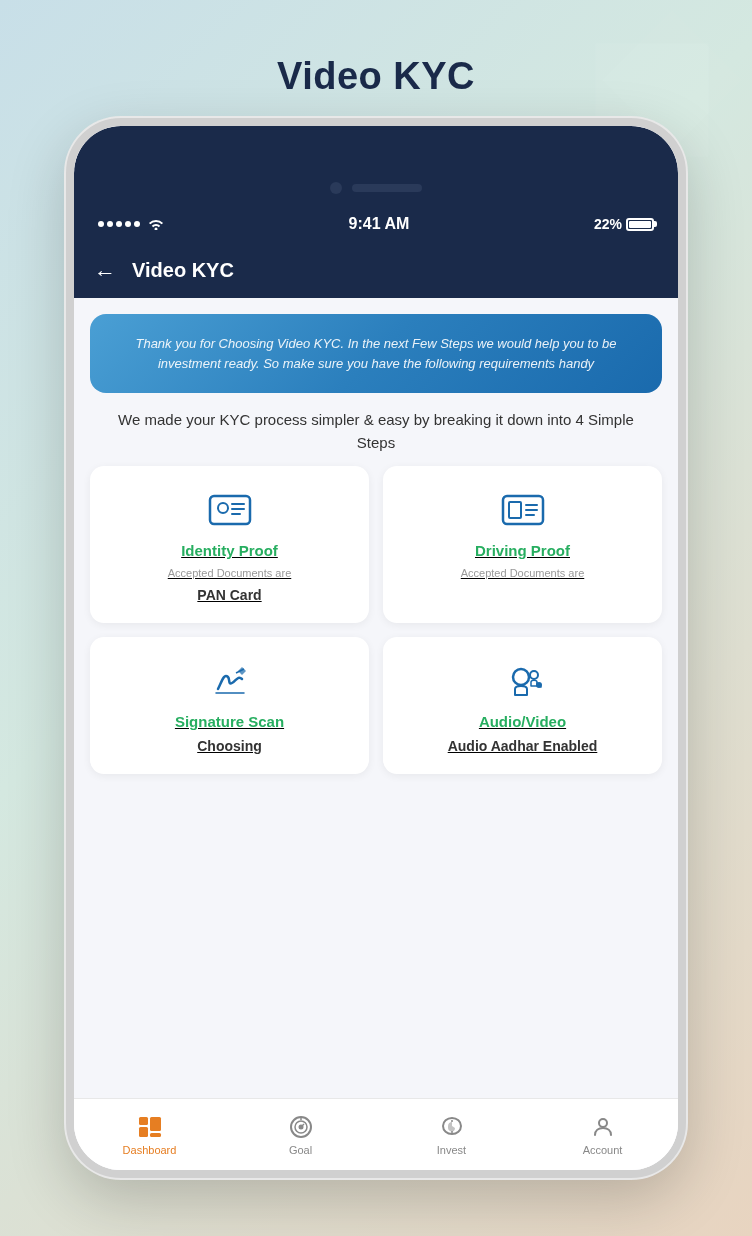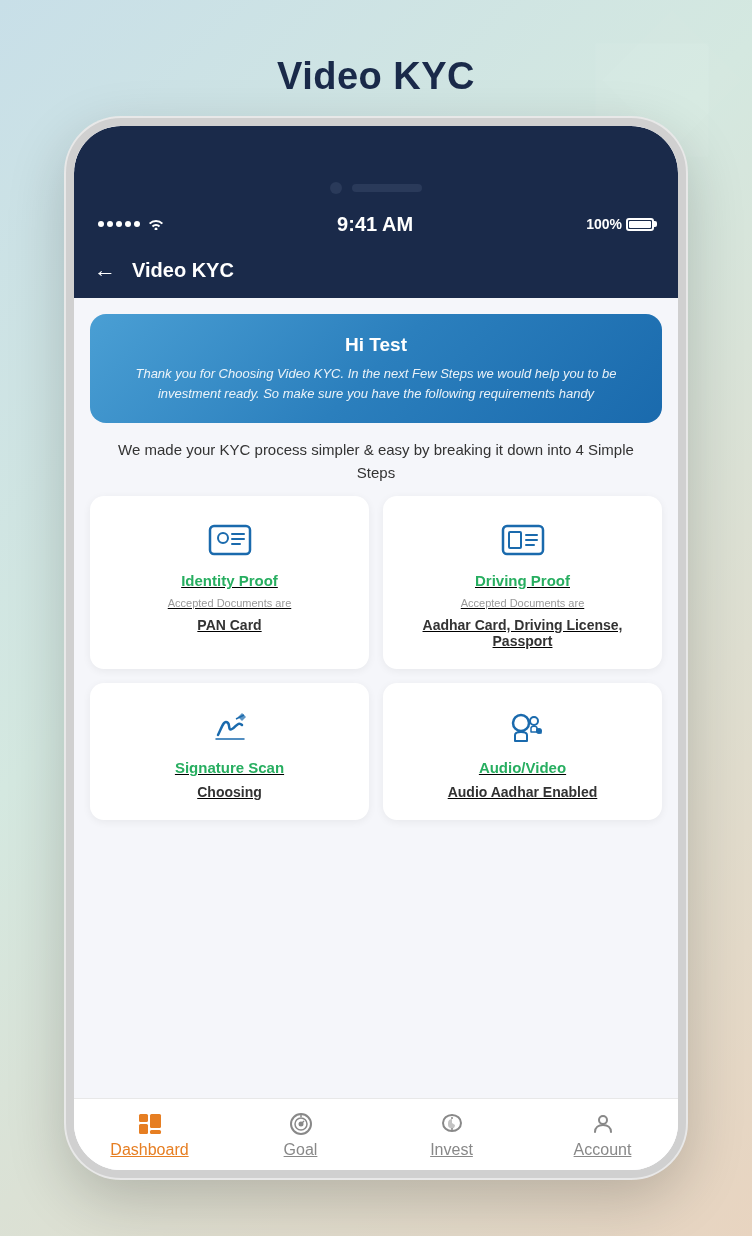--- a/index.html
+++ b/index.html
@@ -113,21 +113,21 @@
     }
 
     .wifi-icon {
       margin-left: 4px;
       color: white;
       font-size: 14px;
     }
 
     .status-time {
       color: white;
-      font-size: 20px;
+      font-size: 16px;
       font-weight: 600;
     }
 
     .status-right {
       display: flex;
       align-items: center;
       gap: 4px;
       color: white;
       font-size: 14px;
       font-weight: 600;
@@ -301,23 +301,22 @@
 
     .nav-item-icon {
       width: 26px;
       height: 26px;
       display: flex;
       align-items: center;
       justify-content: center;
     }
 
     .nav-item-label {
-      font-size: 16px;
+      font-size: 11px;
       color: #888;
-      text-decoration: underline;
     }
 
     .nav-item.active .nav-item-label {
       color: #e67e22;
     }
 
     
     svg { display: block; }
   </style>
 </head>
@@ -349,36 +348,35 @@
         <div class="signal-dot"></div>
       </div>
       <span class="wifi-icon">
         <svg width="16" height="12" viewBox="0 0 16 12" fill="white">
           <path d="M8 9.5a1.5 1.5 0 1 1 0 3 1.5 1.5 0 0 1 0-3zm0-3.5a6 6 0 0 1 4.24 1.76l-1.41 1.41A4 4 0 0 0 8 8a4 4 0 0 0-2.83 1.17L3.76 7.76A6 6 0 0 1 8 6zm0-4a9.95 9.95 0 0 1 7.07 2.93L13.66 6.34A8 8 0 0 0 8 4a8 8 0 0 0-5.66 2.34L.93 4.93A9.95 9.95 0 0 1 8 2z"></path>
         </svg>
       </span>
     </div>
     <div class="status-time">9:41 AM</div>
     <div class="status-right">
-      <span>100%</span>
+      <span>22%</span>
       <div class="battery-icon">
         <div class="battery-fill"></div>
       </div>
     </div>
   </div>
 
   <div class="nav-bar">
     <span class="back-btn">←</span>
     <span class="nav-title">Video KYC</span>
   </div>
 
   <div class="phone-content">
 
     <div class="banner">
-      <div class="banner-title">Hi Test</div>
       <div class="banner-subtitle">Thank you for Choosing Video KYC. In the next Few Steps we would help you to be investment ready. So make sure you have the following requirements handy</div>
     </div>
 
     <div class="steps-text">We made your KYC process simpler &amp; easy by breaking it down into 4 Simple Steps</div>
 
     <div class="cards-grid">
 
       <div class="card">
         <div class="card-icon">
           <svg width="44" height="36" viewBox="0 0 44 36" fill="none">
@@ -399,21 +397,20 @@
           <svg width="44" height="36" viewBox="0 0 44 36" fill="none">
             <rect x="2" y="4" width="40" height="28" rx="4" stroke="#1a6aad" stroke-width="2.5" fill="white"></rect>
             <rect x="8" y="10" width="12" height="16" rx="1" stroke="#1a6aad" stroke-width="2" fill="none"></rect>
             <line x1="25" y1="13" x2="36" y2="13" stroke="#1a6aad" stroke-width="2" stroke-linecap="round"></line>
             <line x1="25" y1="18" x2="36" y2="18" stroke="#1a6aad" stroke-width="2" stroke-linecap="round"></line>
             <line x1="25" y1="23" x2="33" y2="23" stroke="#1a6aad" stroke-width="2" stroke-linecap="round"></line>
           </svg>
         </div>
         <div class="card-title green">Driving Proof</div>
         <div class="card-sub">Accepted Documents are</div>
-        <div class="card-doc">Aadhar Card, Driving License, Passport</div>
       </div>
 
       <div class="card">
         <div class="card-icon">
           <svg width="44" height="36" viewBox="0 0 44 36" fill="none">
             <path d="M10 26 C14 18, 16 10, 20 14 C22 16, 20 22, 24 20 C28 18, 30 12, 34 16" stroke="#1a6aad" stroke-width="2.5" fill="none" stroke-linecap="round"></path>
             <line x1="8" y1="30" x2="36" y2="30" stroke="#1a6aad" stroke-width="1.5" stroke-linecap="round"></line>
             <path d="M30 8 L34 4 L38 8 L34 12 Z" fill="#1a6aad" opacity="0.7"></path>
             <line x1="28" y1="10" x2="36" y2="6" stroke="#1a6aad" stroke-width="1.5"></line>
           </svg>

